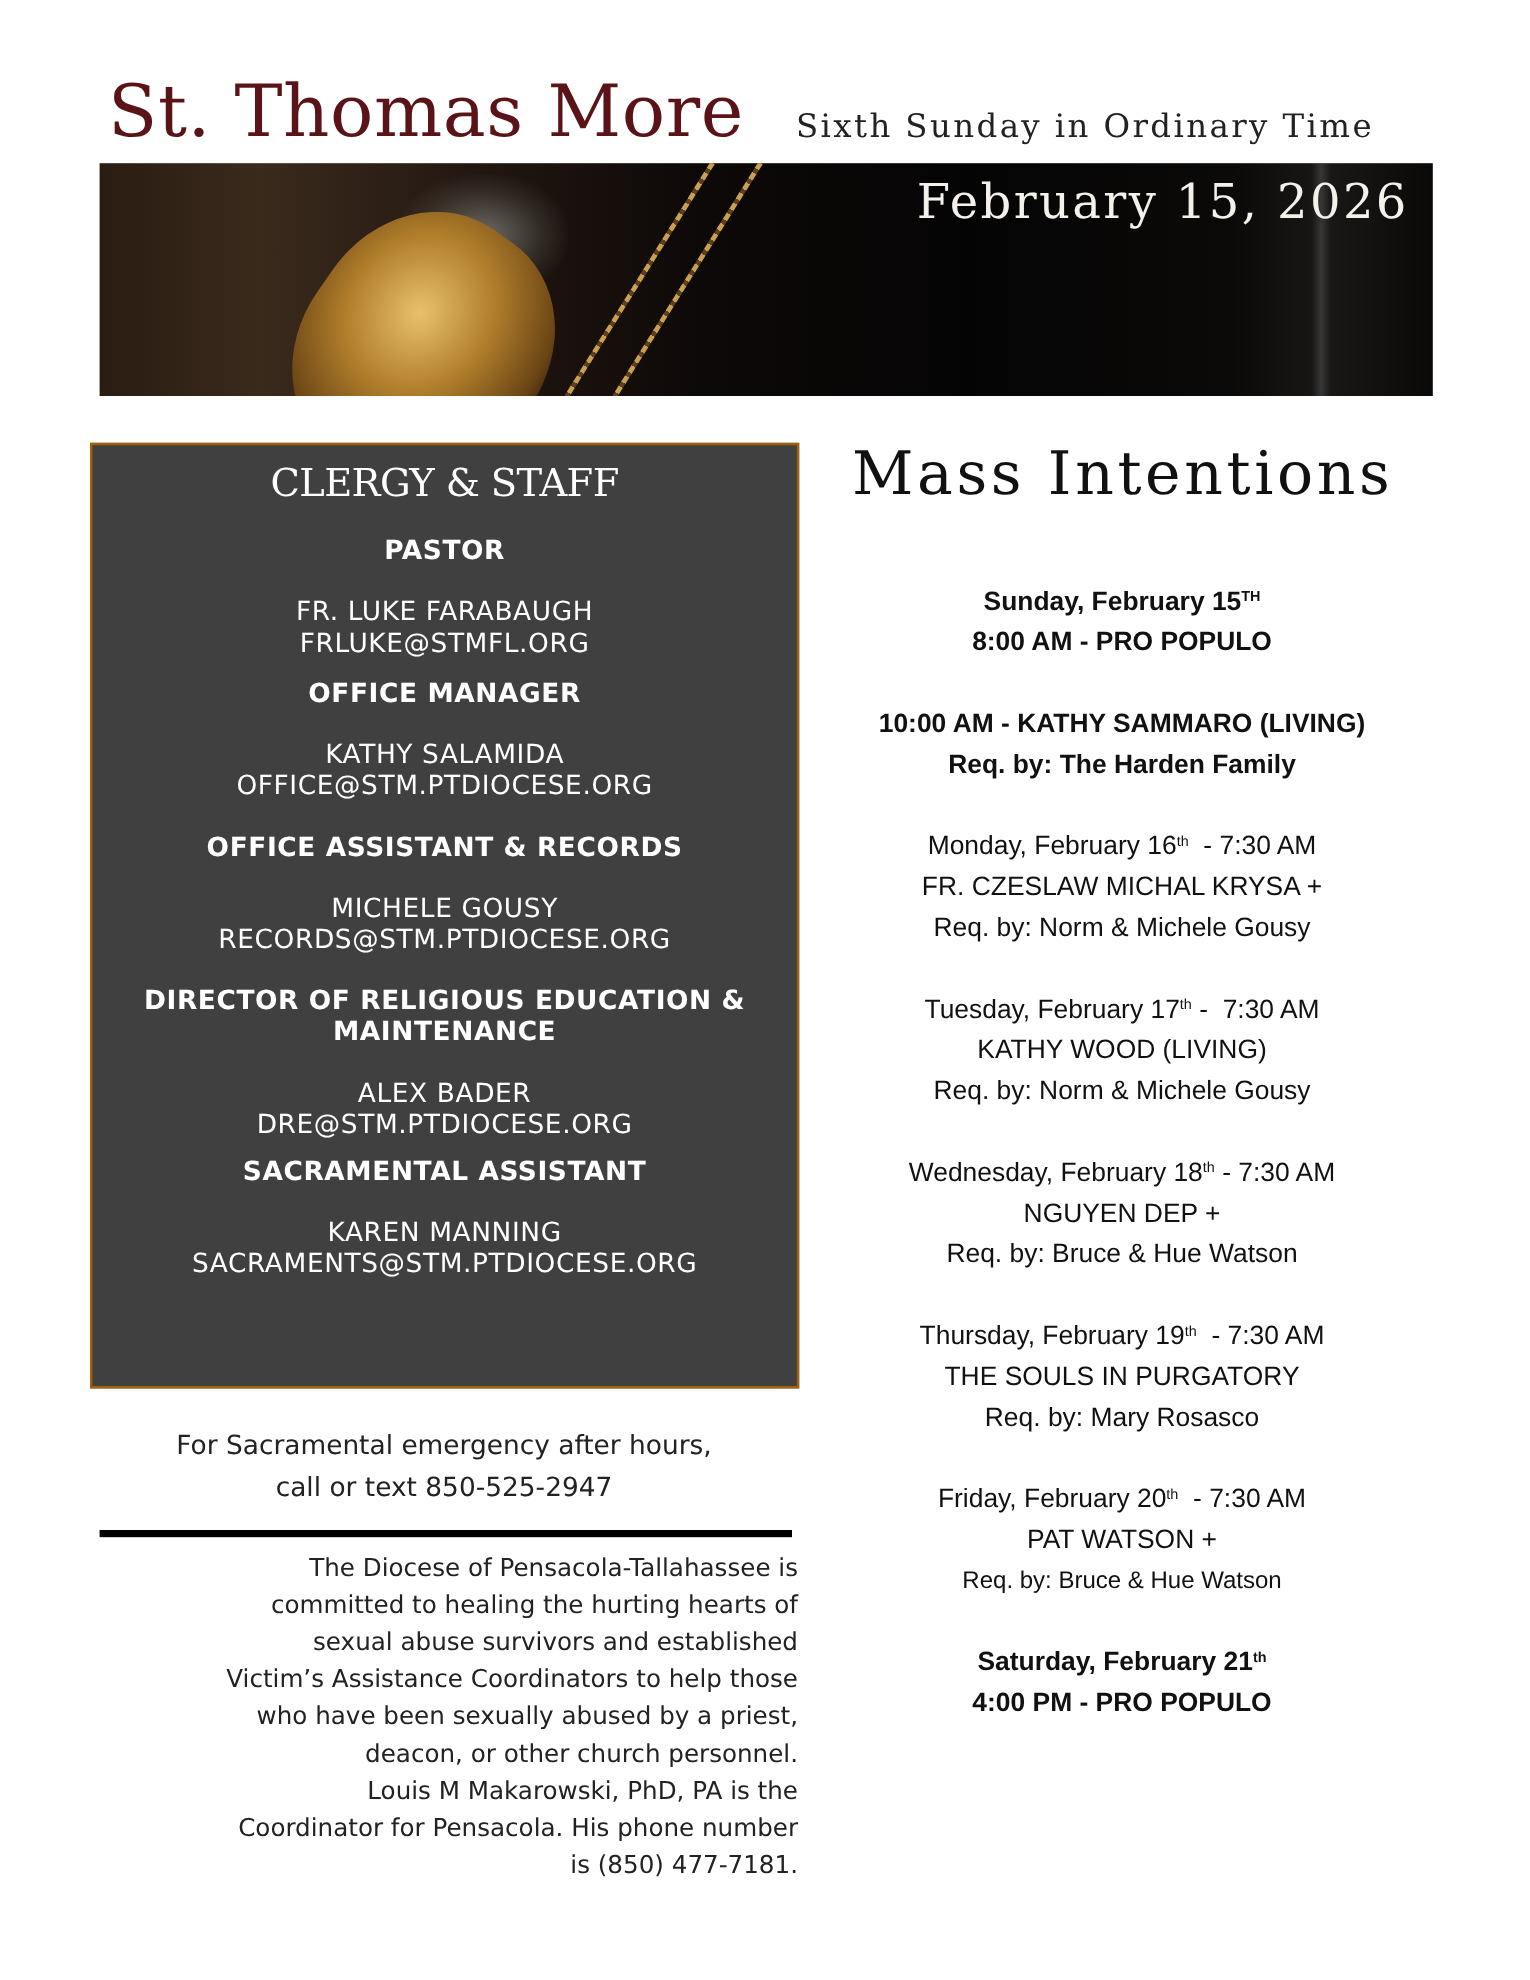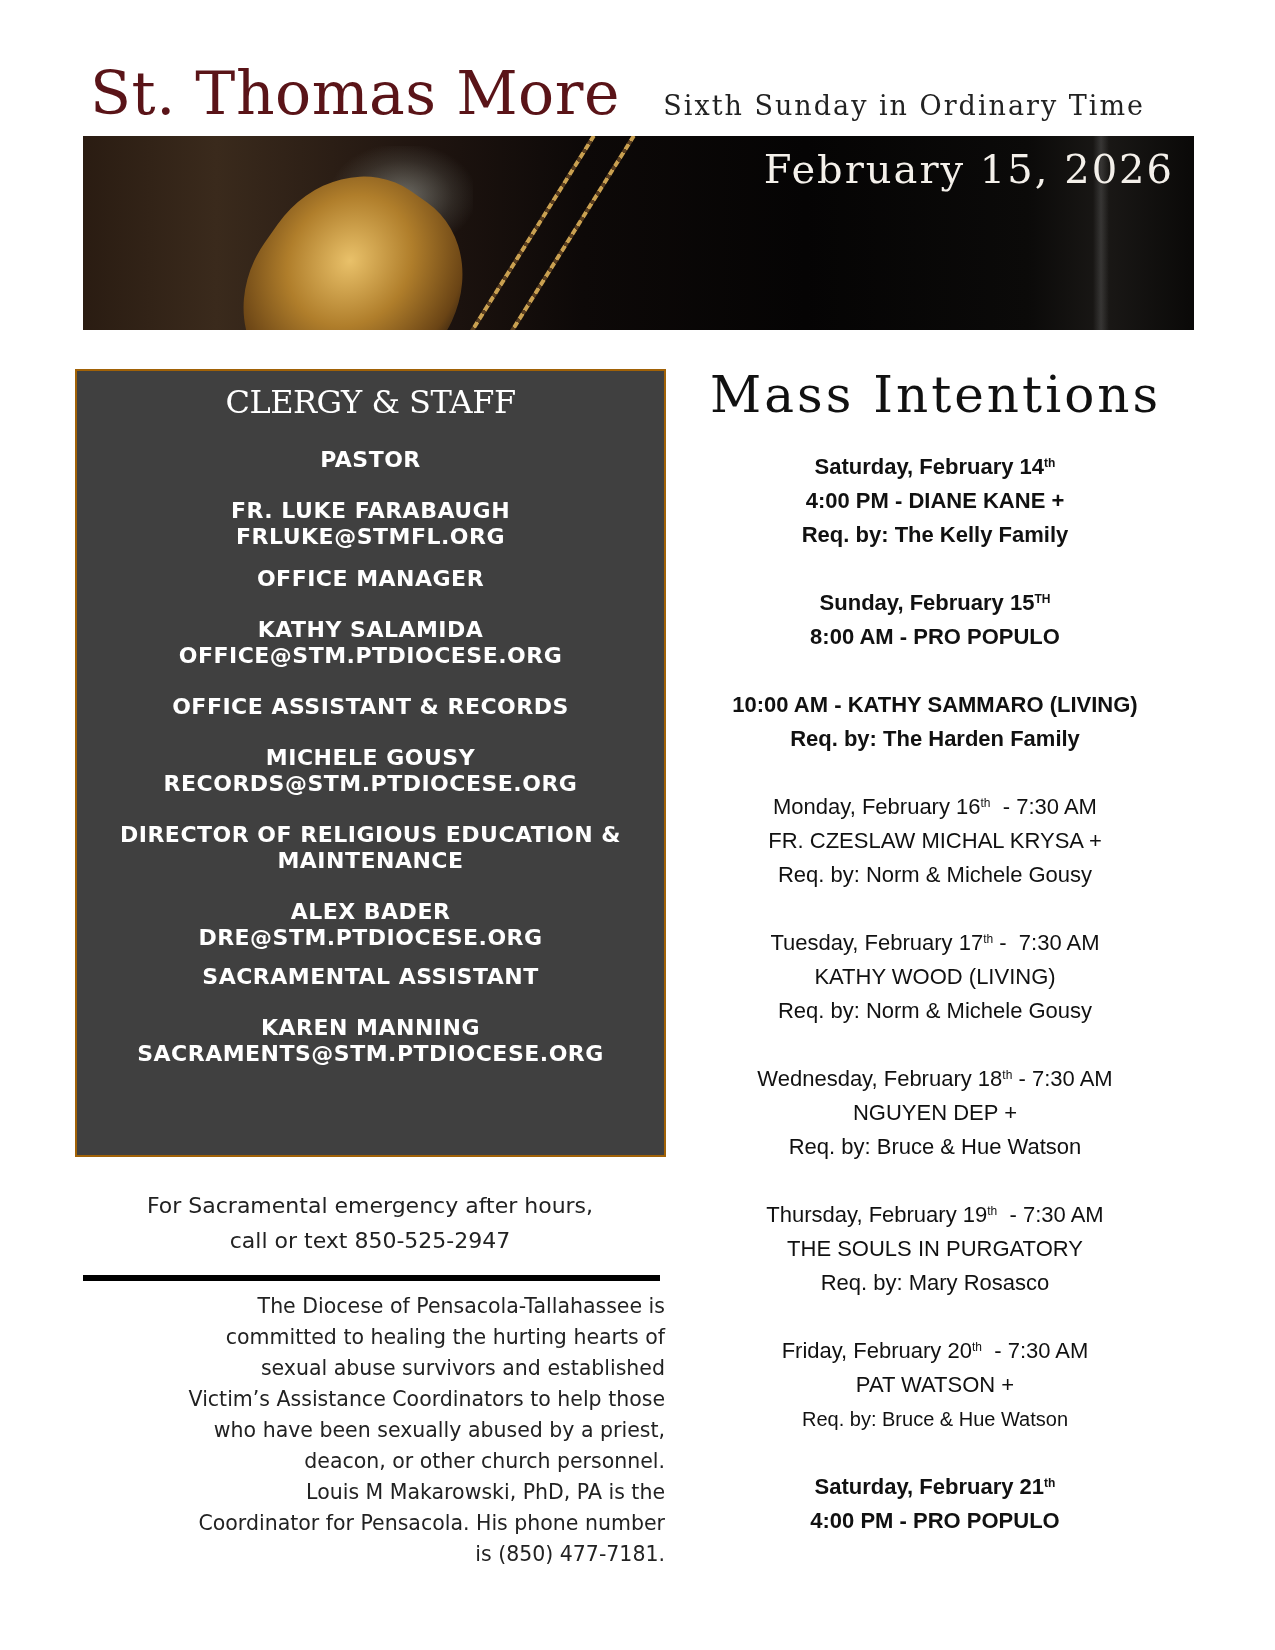--- a/index.html
+++ b/index.html
@@ -17,21 +17,21 @@
     background: radial-gradient(ellipse at center, rgba(200,210,200,0.45) 0%, rgba(160,170,160,0.15) 50%, rgba(0,0,0,0) 75%); }
   .banner .chain { position:absolute; top:-20px; width:4px; height:260px; background: repeating-linear-gradient(180deg, #c9a050 0 6px, #5c4020 6px 10px); transform: rotate(32deg); }
   .banner .chain.c1 { left:440px; }
   .banner .chain.c2 { left:480px; }
   .banner .fold { position:absolute; left:1010px; top:0; width:16px; height:210px; background: linear-gradient(90deg, rgba(60,60,60,0) 0%, rgba(110,110,110,0.35) 50%, rgba(60,60,60,0) 100%); }
   .bulletin-date { position:absolute; right:20px; top:10px; font-family:"DejaVu Serif", serif; font-size:40px; color:#f4f0ea; letter-spacing:2px; margin:0; font-weight:normal; }
 
   .staff-box { position:absolute; left:75px; top:369px; width:591px; height:788px; background:#404040; border:2px solid #a16207; box-sizing:border-box; color:#fff; text-align:center; }
   .staff-title { margin:12px 0 0; font-family:"DejaVu Serif", serif; font-size:32px; font-weight:normal; letter-spacing:-0.5px; }
   .staff-role { font-family:"DejaVu Sans", sans-serif; font-weight:bold; font-size:22px; letter-spacing:0.5px; line-height:26px; }
-  .staff-line { font-family:"DejaVu Sans", sans-serif; font-size:22px; line-height:26px; letter-spacing:0.5px; font-weight:bold; }
+  .staff-line { font-family:"DejaVu Sans", sans-serif; font-size:22px; line-height:26px; letter-spacing:0.5px; font-weight:normal; }
   .staff-section { margin:0; }
 
   .emergency { position:absolute; left:85px; top:1188px; width:570px; text-align:center; font-family:"DejaVu Sans", sans-serif; font-size:22px; line-height:35px; color:#222; }
   .divider { position:absolute; left:83px; top:1275px; width:577px; height:6px; background:#000; }
   .diocese-note { position:absolute; left:80px; top:1291px; width:585px; text-align:right; font-family:"DejaVu Sans", sans-serif; font-size:20.5px; line-height:31px; color:#222; }
 
   .mass-title { position:absolute; left:710px; top:366px; font-family:"DejaVu Serif", serif; font-size:50px; letter-spacing:3px; color:#111; margin:0; font-weight:normal; }
   .intentions { position:absolute; left:690px; top:450px; width:490px; text-align:center; font-family:"Liberation Sans", sans-serif; font-size:22px; line-height:34px; color:#111; }
   .intentions .bold { font-weight:bold; }
   .intentions sup { font-size:12px; vertical-align:top; position:relative; top:-4px; }
@@ -104,25 +104,20 @@
   <div>deacon, or other church personnel.</div>
   <div>Louis M Makarowski, PhD, PA is the</div>
   <div>Coordinator for Pensacola. His phone number</div>
   <div>is (850) 477-7181.</div>
 </div>
 
 <h2 class="mass-title">Mass Intentions</h2>
 
 <div class="intentions">
 
-  <div class="bold">
-    <div><span>Saturday, February 14</span><sup>th</sup></div>
-    <div>4:00 PM - DIANE KANE +</div>
-    <div>Req. by:  The Kelly Family</div>
-  </div>
   <div class="gap"></div>
 
   <div class="bold">
     <div><span>Sunday, February 15</span><sup>TH</sup></div>
     <div>8:00 AM - PRO POPULO</div>
   </div>
   <div class="gap"></div>
   <div class="bold">
     <div>10:00 AM - KATHY SAMMARO (LIVING)</div>
     <div>Req. by:  The Harden Family</div>

